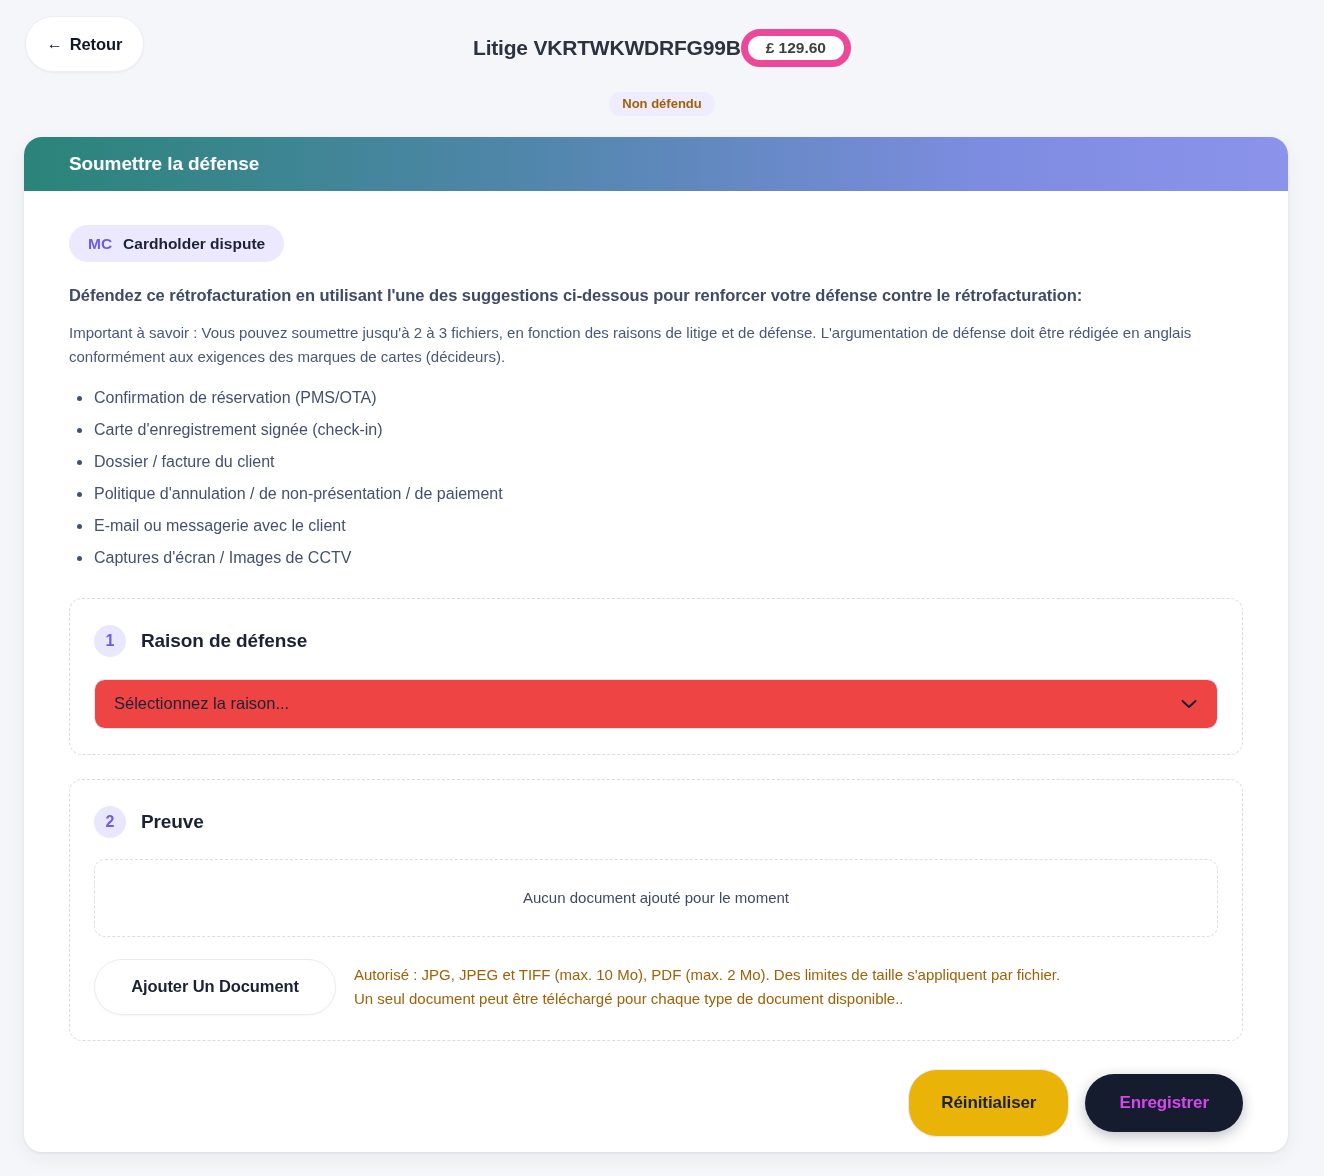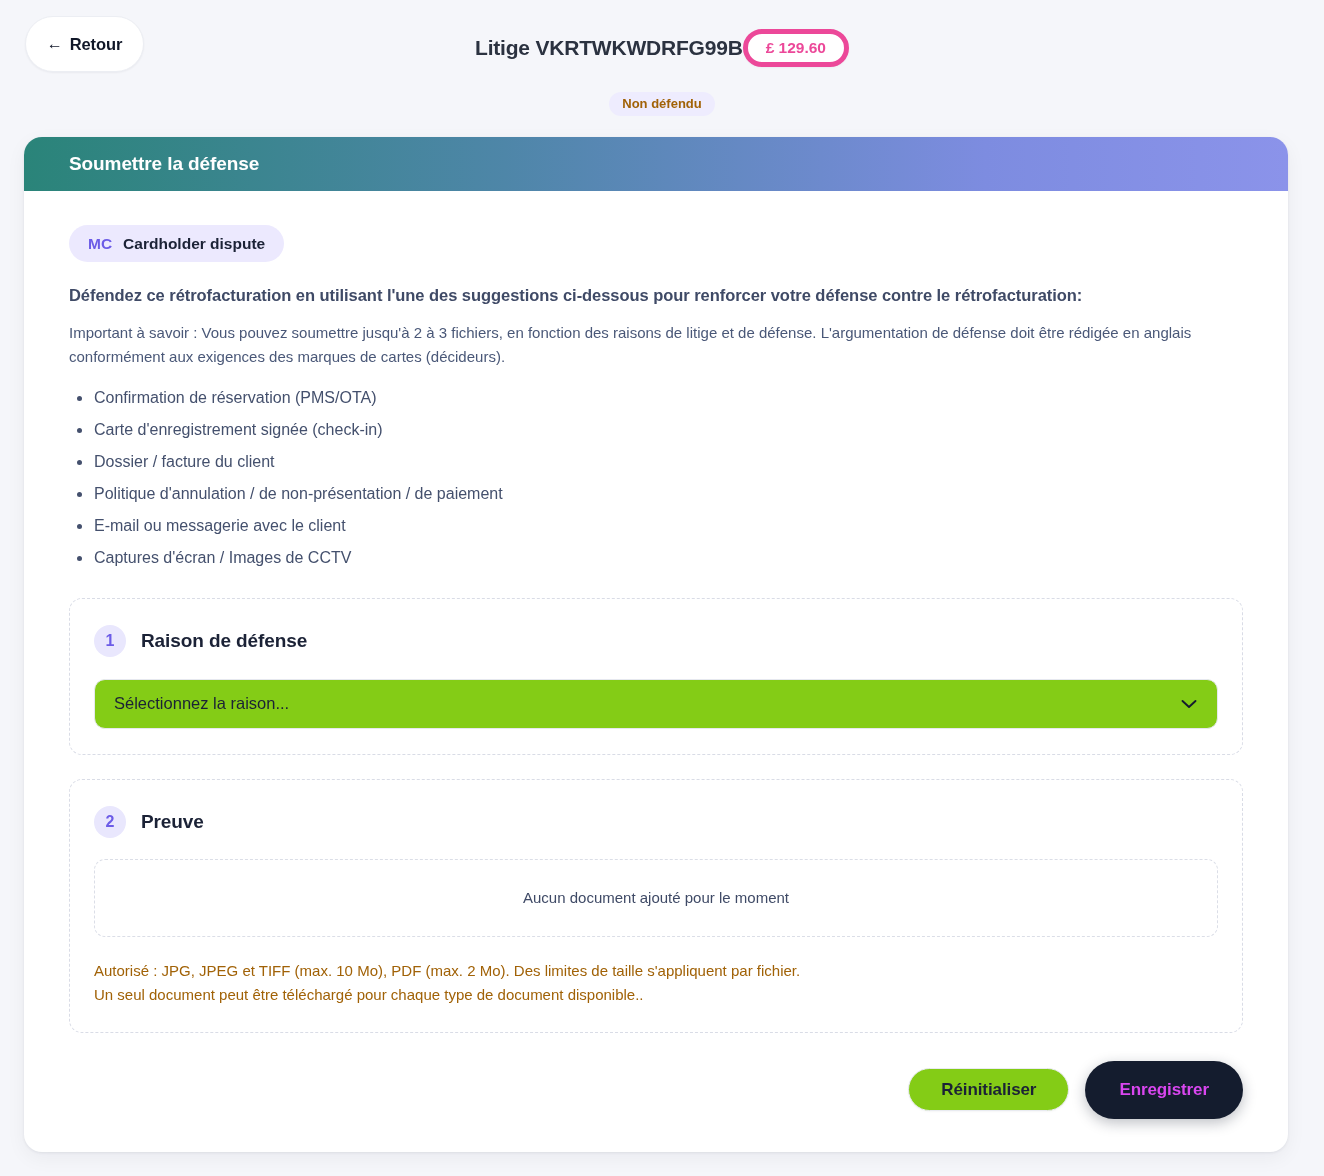--- a/index.html
+++ b/index.html
@@ -38,25 +38,25 @@
     position: absolute;
     left: 0; right: 0; top: 29px;
     display: flex; align-items: center; justify-content: center; 
   }
   .case-title {
     font-size: 21px; font-weight: 700; color: #2b3240; letter-spacing: -0.2px;
   }
   .amount-pill {
     min-width: 96px; height: 38px;
     background: #ffffff;
-    border: 5px solid #ec4899;
+    border: 7px solid #ec4899;
     border-radius: 19px;
     display: flex; align-items: center; justify-content: center;
     padding: 0 18px;
-    font-size: 15.5px; font-weight: 700; color: #ec4899;
+    font-size: 15.5px; font-weight: 700; color: #404040;
     box-shadow: 0 1px 2px rgba(16,24,40,.04);
   }
   .status-row {
     position: absolute; left: 0; right: 0; top: 92px;
     display: flex; justify-content: center;
   }
   .status-badge {
     background: #eeecfe;
     color: #a16207;
     border-radius: 12px;
@@ -133,21 +133,21 @@
     display: flex; align-items: center; justify-content: center;
     font-size: 16px; font-weight: 700;
   }
   .step-title { font-size: 19px; font-weight: 700; color: #1b2236; letter-spacing: -0.1px; }
 
   .select-box {
     margin-top: 22px;
     height: 50px;
     border: 1px solid #e6e8ef;
     border-radius: 11px;
-    background: #84cc16;
+    background: #ef4444;
     display: flex; align-items: center; justify-content: space-between;
     padding: 0 20px 0 19px;
     cursor: pointer;
   }
   .select-value { font-size: 16.5px; color: #1b2236; }
   .chev { width: 16px; height: 10px; display: block; }
 
   .dropzone {
     margin-top: 21px;
     height: 78px;
@@ -172,23 +172,23 @@
     cursor: pointer;
   }
   .upload-hint { font-size: 15px; color: #a16207; line-height: 1.6; }
 
   
   .actions {
     display: flex; justify-content: flex-end; align-items: center; gap: 16px;
     padding: 28px 45px 0 0;
   }
   .btn-secondary {
-    height: 43px; padding: 0 32px;
+    height: 68px; padding: 0 32px;
     border: 1px solid #e9ebf1; border-radius: 29px;
-    background: #84cc16;
+    background: #eab308;
     font-size: 17px; font-weight: 700; color: #1b2236; letter-spacing: -0.1px;
     box-shadow: 0 1px 2px rgba(16,24,40,.04);
     cursor: pointer;
     font-family: inherit;
   }
   .btn-primary {
     height: 58px; padding: 0 34px;
     border: none; border-radius: 29px;
     background: #141c2e; color: #d946ef;
     font-size: 17px; font-weight: 700; letter-spacing: -0.1px;
@@ -263,20 +263,21 @@
         <div class="step-head">
           <div class="step-num">2</div>
           <div class="step-title">Preuve</div>
         </div>
 
         <div class="dropzone">
           <span class="dropzone-text">Aucun document ajouté pour le moment</span>
         </div>
 
         <div class="upload-row">
+          <div class="upload-btn">Ajouter Un Document</div>
           <div class="upload-hint">
             <div>Autorisé : JPG, JPEG et TIFF (max. 10 Mo), PDF (max. 2 Mo). Des limites de taille s'appliquent par fichier.</div>
             <div>Un seul document peut être téléchargé pour chaque type de document disponible..</div>
           </div>
         </div>
       </div>
 
     </div>
 
     <div class="actions">

